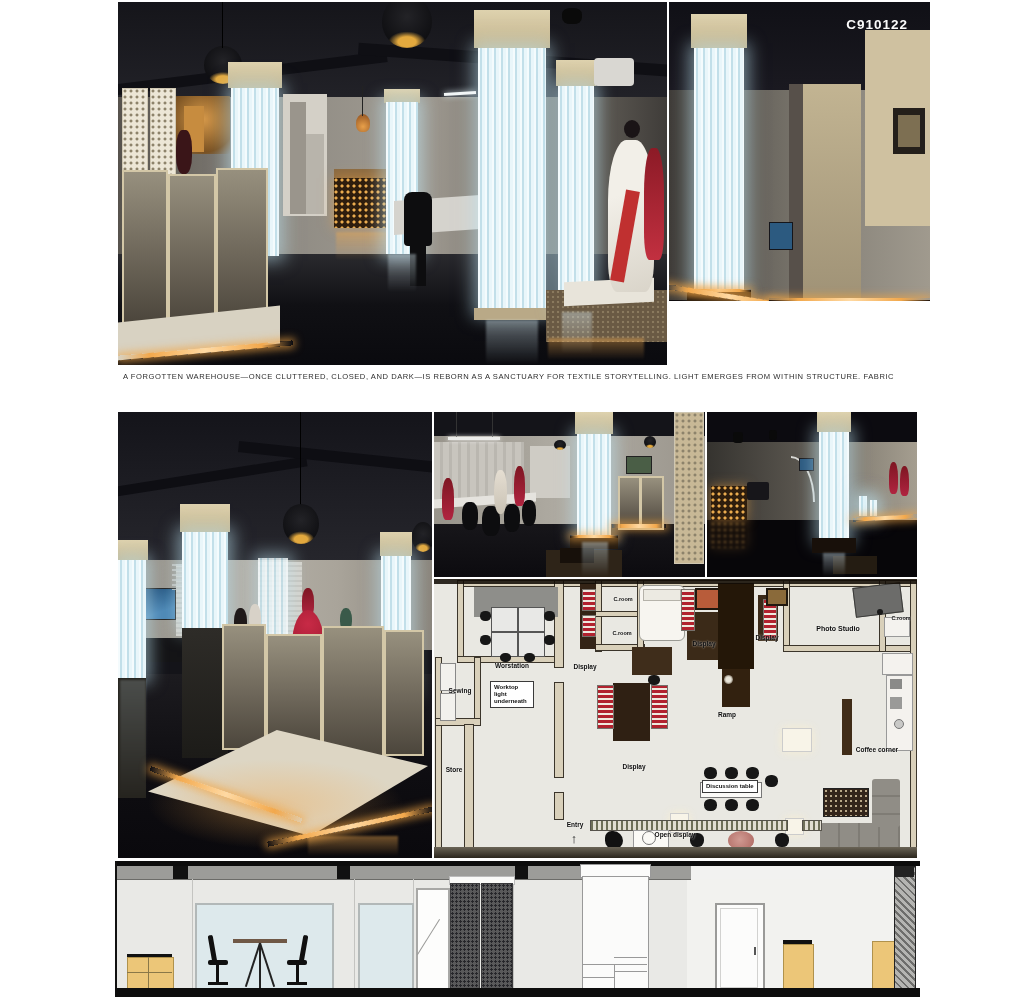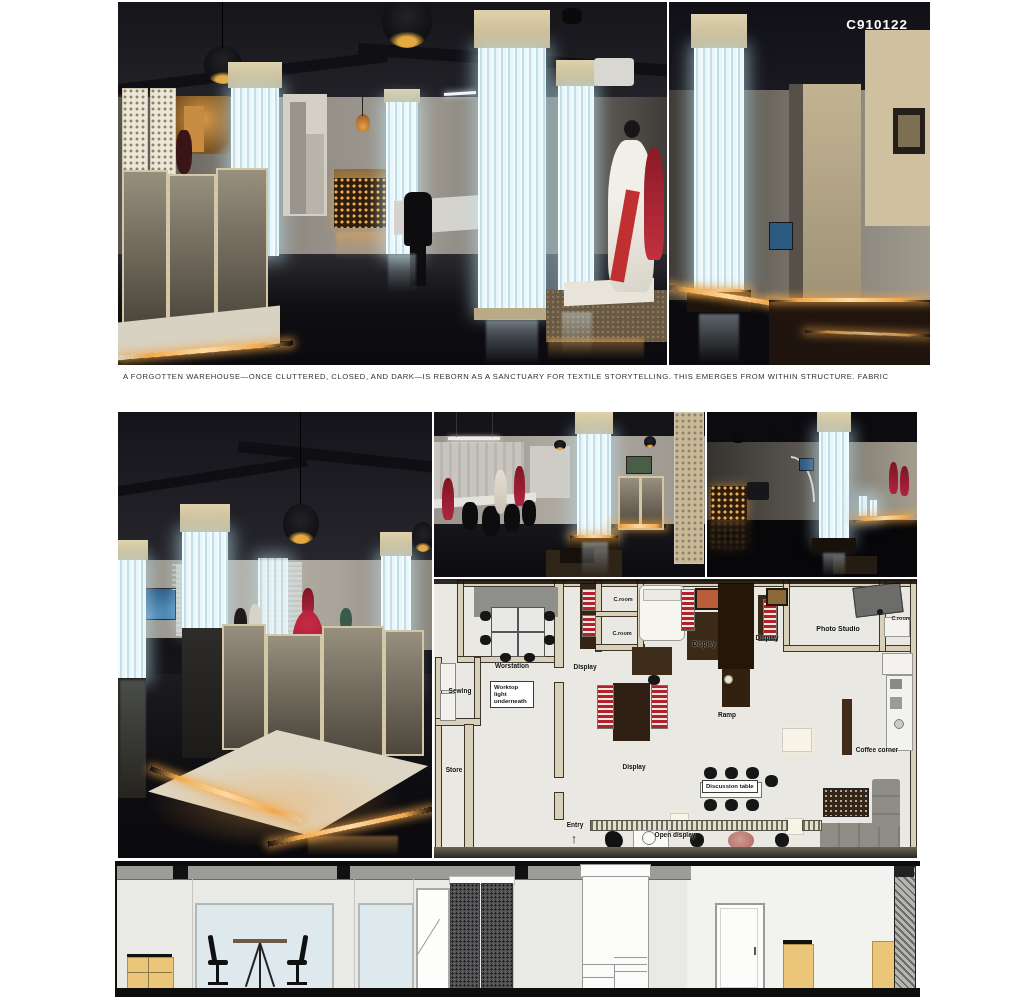--- a/index.html
+++ b/index.html
@@ -95,21 +95,21 @@
   <div class="a mir" style="left:98px;top:166px;width:48px;height:154px;"></div>
   <div class="a" style="left:58px;top:128px;width:16px;height:44px;background:#3a1518;border-radius:40%;"></div>
   <div class="a" style="left:0;top:312px;width:162px;height:38px;background:#d8d2c2;transform:skewY(-6deg);"></div>
   <div class="a gl" style="left:0;top:346px;width:175px;height:5px;transform:rotate(-5deg);"></div>
   <div class="a rf" style="left:368px;top:318px;width:52px;height:45px;"></div>
   <div class="a rf" style="left:444px;top:310px;width:30px;height:42px;"></div>
   <div class="a rf" style="left:270px;top:252px;width:28px;height:38px;"></div>
   <div class="a rfw" style="left:430px;top:336px;width:96px;height:22px;"></div>
 </section>
 
-<section class="ph" style="left:669px;top:2px;width:261px;height:363px;">
+<section class="ph" style="left:669px;top:2px;width:261px;height:299px;">
   <div class="a" style="left:0;top:0;width:261px;height:88px;background:linear-gradient(180deg,#101016,#1a1920);"></div>
   <div class="a" style="left:0;top:88px;width:261px;height:215px;background:linear-gradient(90deg,#3f3c38,#6e6a62 40%,#8e897f 72%,#a09a8e);"></div>
   <div class="a" style="left:0;top:298px;width:261px;height:65px;background:#0b0a0d;"></div>
   <div class="a cap" style="left:22px;top:12px;width:56px;height:34px;"></div>
   <div class="a gc" style="left:25px;top:46px;width:50px;height:242px;"></div>
   <div class="a" style="left:18px;top:288px;width:64px;height:22px;background:#1d140c;"></div>
   <div class="a gl" style="left:18px;top:287px;width:64px;height:3px;"></div>
   <div class="a rf" style="left:30px;top:312px;width:40px;height:50px;"></div>
   <div class="a" style="left:120px;top:82px;width:14px;height:250px;background:#57504a;"></div>
   <div class="a" style="left:134px;top:82px;width:58px;height:250px;background:linear-gradient(180deg,#c2b492,#9a8d72);"></div>
@@ -118,21 +118,21 @@
   <div class="a" style="left:229px;top:113px;width:22px;height:32px;background:#7d6f52;"></div>
   <div class="a" style="left:100px;top:220px;width:22px;height:26px;background:#2c5a80;border:1px solid #15151a;"></div>
   <div class="a gl" style="left:-4px;top:292px;width:128px;height:5px;transform:rotate(9deg);"></div>
   <div class="a" style="left:100px;top:298px;width:161px;height:65px;background:#20150e;"></div>
   <div class="a gl" style="left:100px;top:296px;width:161px;height:4px;"></div>
   <div class="a gl" style="left:136px;top:330px;width:125px;height:3px;transform:rotate(2deg);opacity:.8;"></div>
   <div class="code">C910122</div>
 </section>
 
 <p class="caption" style="margin:0;">
-  <span>A FORGOTTEN WAREHOUSE—ONCE CLUTTERED, CLOSED, AND DARK—IS REBORN AS A SANCTUARY FOR TEXTILE STORYTELLING. THIS EMERGES FROM WITHIN STRUCTURE. FABRIC</span><br>
+  <span>A FORGOTTEN WAREHOUSE—ONCE CLUTTERED, CLOSED, AND DARK—IS REBORN AS A SANCTUARY FOR TEXTILE STORYTELLING. LIGHT EMERGES FROM WITHIN STRUCTURE. FABRIC</span><br>
 </p>
 
 <section class="ph" style="left:118px;top:412px;width:314px;height:446px;">
   <div class="a" style="left:0;top:0;width:314px;height:150px;background:linear-gradient(180deg,#14141a,#26262c);"></div>
   <div class="a" style="left:-10px;top:60px;width:200px;height:10px;background:#0e0e13;transform:rotate(-9deg);"></div>
   <div class="a" style="left:120px;top:40px;width:210px;height:11px;background:#0e0e13;transform:rotate(6deg);"></div>
   <div class="a" style="left:182px;top:0;width:1px;height:94px;background:#000;"></div>
   <div class="a dome" style="left:165px;top:92px;width:36px;height:40px;"></div>
   <div class="a dome" style="left:294px;top:110px;width:22px;height:30px;"></div>
   <div class="a" style="left:0;top:148px;width:314px;height:90px;background:linear-gradient(90deg,#8e8a81,#b4b0a7 42%,#a9a49a 70%,#8a857c);"></div>

